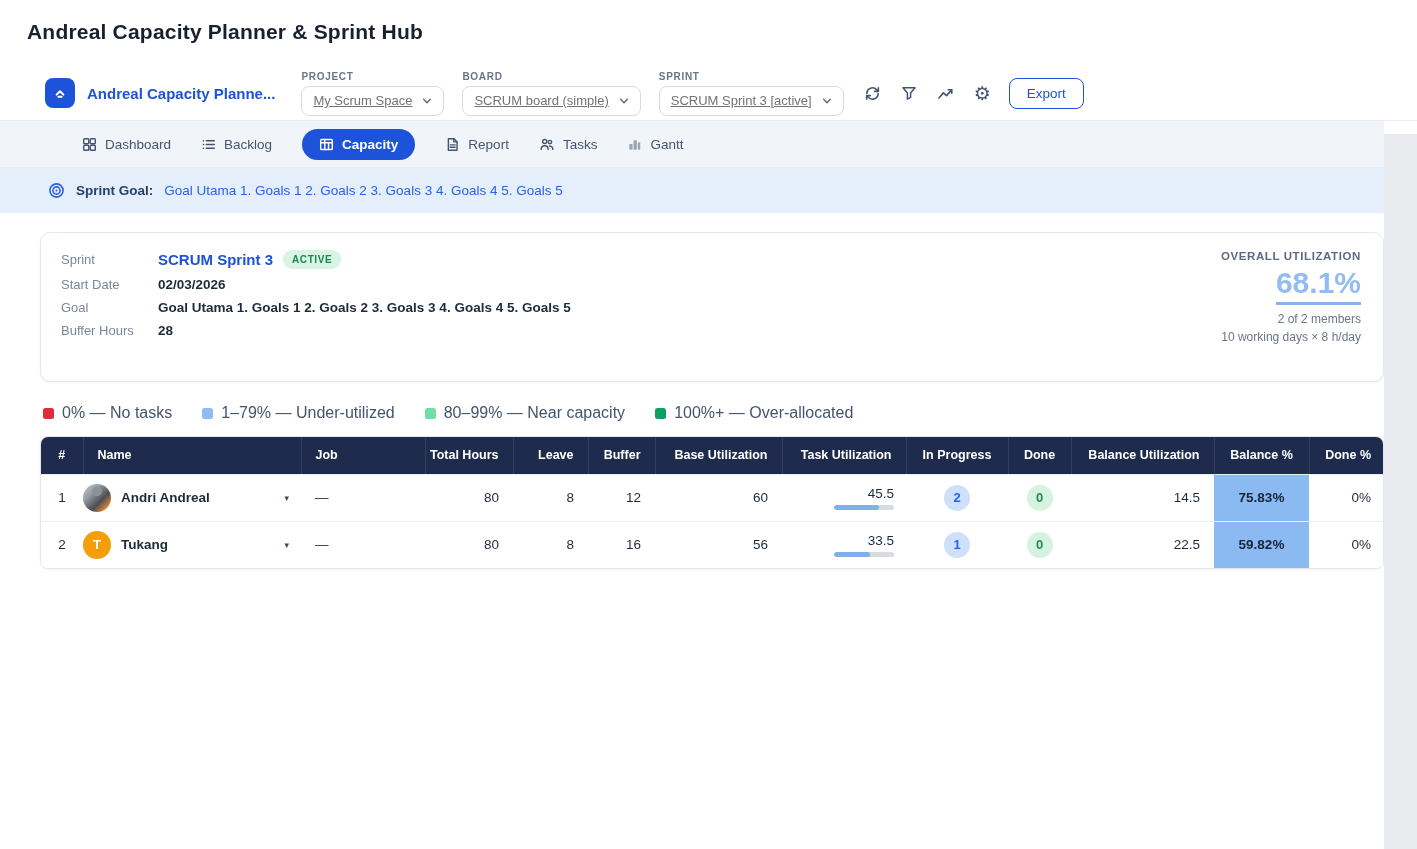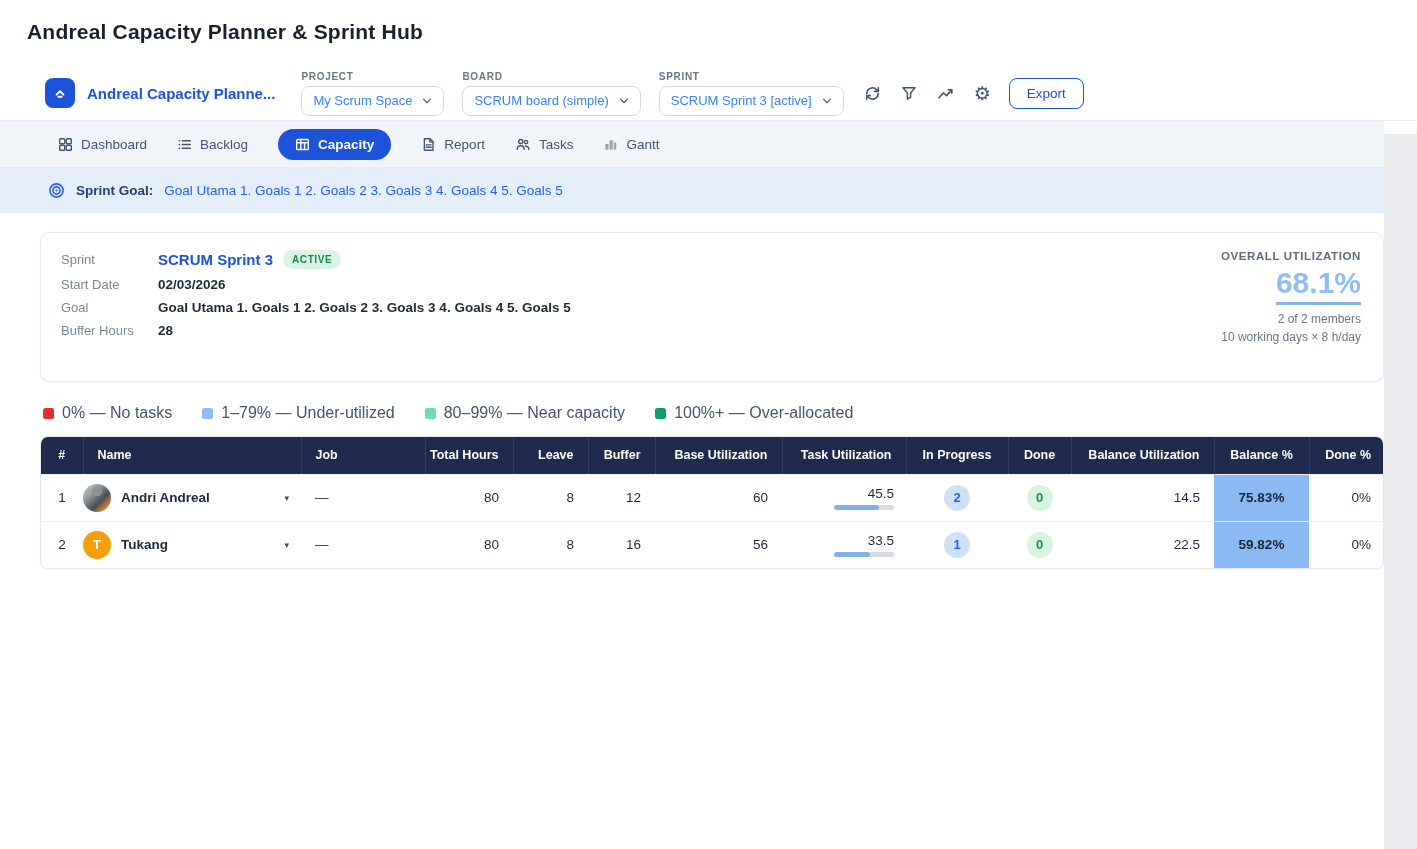--- a/index.html
+++ b/index.html
@@ -10,35 +10,35 @@
 
   
   .header-bar { margin-top:22px; height:55px; display:flex; align-items:center;
     padding:0 37px 0 45px; border-bottom:1px solid #e9ecf1; background:#fff; }
   .logo { width:30px; height:30px; border-radius:8px; background:#1d53d8; display:flex;
     align-items:center; justify-content:center; flex:0 0 auto; }
   .brand { margin-left:12px; font-size:15px; font-weight:700; color:#1d53d8; white-space:nowrap; }
   .selectors { display:flex; gap:18px; margin-left:26px; }
   .selector .sel-label { font-size:10px; font-weight:700; letter-spacing:.7px; color:#6b7684; margin-bottom:4px; }
   .sel-control { height:30px; border:1px solid #d7dbe2; border-radius:8px; background:#fff;
-    display:flex; align-items:center; gap:10px; padding:0 11px; font-size:13px; color:#3b82f6; cursor:pointer; }
+    display:flex; align-items:center; gap:10px; padding:0 11px; font-size:13px; color:#737373; cursor:pointer;text-decoration:underline; }
   .view-switch { margin-left:auto; display:flex; align-items:center; background:#f1f2f5;
     border:1px solid #e3e6ec; border-radius:8px; padding:3px; height:34px; }
   .view-tab { border:none; background:transparent; color:#6b7684; font-size:13px; padding:6px 15px;
     border-radius:6px; cursor:pointer; font-family:inherit; }
   .view-tab.active { background:#1d53d8; color:#fff; font-weight:700; }
   .icon-btns { display:flex; align-items:center; gap:20px; margin-left:20px; color:#44546f; }
   .icon-btn { cursor:pointer; display:flex; align-items:center; }
   .gear-glyph { font-size:19px; line-height:1; color:#44546f; }
   .export-btn { margin-left:18px; background:#fff; border:1.5px solid #1d53d8; color:#1d53d8;
     border-radius:8px; padding:7px 17px; font-size:13.5px; cursor:pointer; font-family:inherit; }
 
   
   .nav-row { height:47px; width:1384px; background:#f1f5fa; display:flex; align-items:center;
-    padding-left:58px; gap:30px; border-bottom:1px solid #e6ebf3; }
+    padding-left:82px; gap:30px; border-bottom:1px solid #e6ebf3; }
   .nav-item { display:flex; align-items:center; gap:8px; font-size:13.5px; color:#44546f; cursor:pointer; }
   .nav-item.active { background:#1d53d8; color:#fff; border-radius:17px; padding:8px 17px; font-weight:700; }
   .nav-item .nico { display:flex; align-items:center; }
 
   
   .goal-banner { height:45px; width:1384px; background:#e5eefb; display:flex; align-items:center;
     padding-left:48px; gap:11px; }
   .goal-label { font-size:13.5px; font-weight:700; color:#24406e; }
   .goal-text { font-size:13.5px; color:#2563eb; }
 

